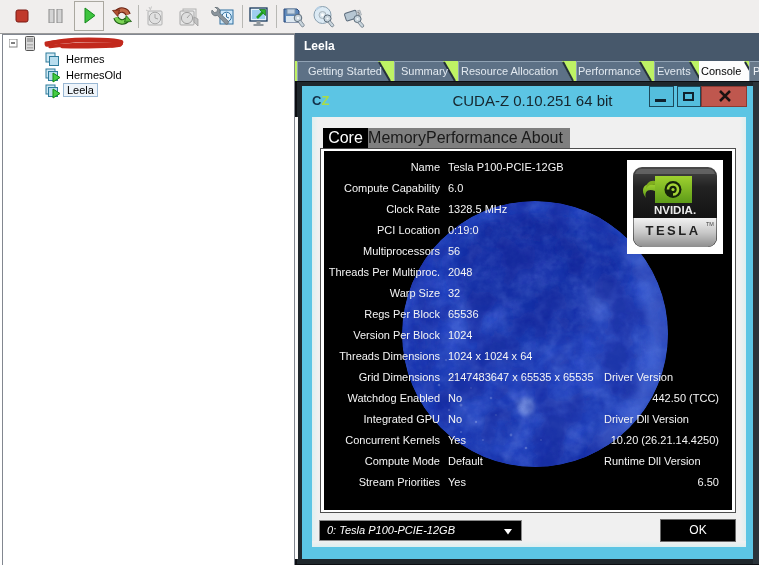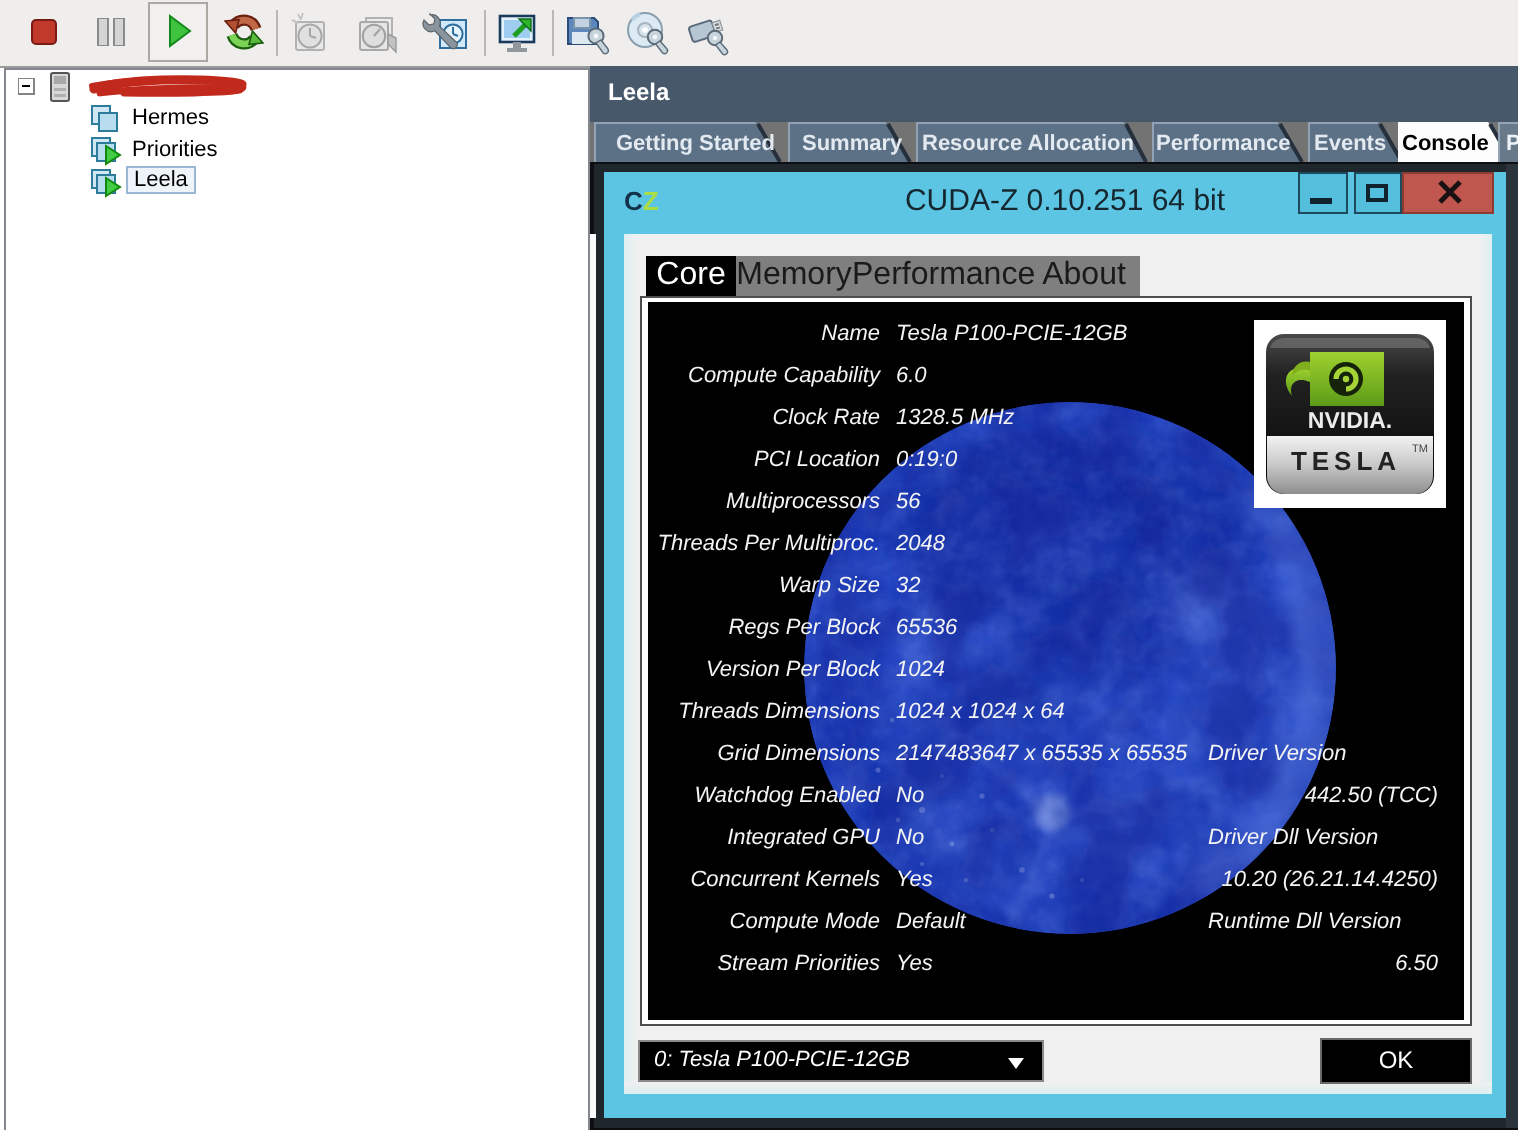--- a/index.html
+++ b/index.html
@@ -5,40 +5,40 @@
 .abs{position:absolute;}
 
 #toolbar{position:absolute;left:0;top:0;width:759px;height:33px;background:#f0eeed;border-bottom:1px solid #9a9a9a;}
 .tsep{position:absolute;top:5px;width:1px;height:23px;background:#b8b8b4;}
 
 #lpanel{position:absolute;left:2px;top:34px;width:291px;height:530px;background:#fff;border:1px solid #828790;}
 .treetxt{position:absolute;font-size:11px;color:#000;white-space:nowrap;}
 
 #rhead{position:absolute;left:295px;top:33px;width:464px;height:28px;background:#47586b;}
 #rhead span{position:absolute;left:9px;top:6px;color:#fff;font-weight:bold;font-size:12px;}
-#tabrow{position:absolute;left:295px;top:61px;width:464px;height:20px;background:#737373;font-weight:bold;}
+#tabrow{position:absolute;left:295px;top:61px;width:464px;height:20px;background:#bef264;}
 #console{position:absolute;left:295px;top:81px;width:464px;height:484px;background:#0c0e12;}
 
 #czwin{position:absolute;left:297px;top:82px;width:456px;height:482px;background:#1f272c;}
 #czframe{position:absolute;left:302px;top:86px;width:451px;height:473px;background:#5cc5e4;}
 #czbody{position:absolute;left:312px;top:117px;width:434px;height:430px;background:#f0f0f0;}
 #cztitle{position:absolute;left:302px;top:86px;width:451px;height:31px;color:#16262e;font-size:15px;text-align:center;line-height:30px;text-indent:10px;}
 #czicon{position:absolute;left:312px;top:93px;font-size:13px;font-weight:bold;letter-spacing:0;}
 .czbtn{position:absolute;top:86px;height:21px;box-sizing:border-box;}
 #btnmin{left:649px;width:25px;background:#54bedd;border:1px solid #1c4a5c;}
 #btnmax{left:677px;width:24px;background:#54bedd;border:1px solid #1c4a5c;}
 #btncls{left:701px;width:46px;background:#bf574e;border:1px solid #8c3a32;}
 
 #cztabbar{position:absolute;left:323px;top:128px;width:247px;height:20px;background:#7f7f7f;}
 .cztab{position:absolute;top:0;height:20px;line-height:20px;font-size:16px;text-align:center;color:#1a1a1a;}
 #tabcore{left:0;width:45px;background:#000;color:#fff;}
 
 #content{position:absolute;left:320px;top:148px;width:416px;height:365px;background:#fff;border:1px solid #4e4e4e;box-sizing:border-box;}
 #blackarea{position:absolute;left:3px;top:2px;width:408px;height:359px;background:#000;}
-.row{position:absolute;height:21px;line-height:21px;font-size:11px;color:#f4f4f4;white-space:nowrap;font-style:italic;}
+.row{position:absolute;height:21px;line-height:21px;font-size:11px;color:#f4f4f4;white-space:nowrap;}
 .lab{left:0;width:119px;text-align:right;}
 .val{left:127px;}
 .rlab{left:283px;}
 .rval{left:0;width:398px;text-align:right;}
 
 #dropdown{position:absolute;left:319px;top:520px;width:203px;height:21px;background:#000;border:1px solid #8a8a8a;box-sizing:border-box;color:#fff;font-size:11px;line-height:19px;}
 #okbtn{position:absolute;left:660px;top:519px;width:76px;height:23px;background:#000;border:1px solid #6a6a6a;box-sizing:border-box;color:#fff;font-size:12px;line-height:21px;text-align:center;}
 </style></head>
 <body>
 <div id="page">
@@ -144,21 +144,21 @@
   <svg class="abs" style="left:45px;top:52px" width="16" height="15">
       <rect x="1" y="1" width="9" height="9" fill="#cfe8f4" stroke="#2e7c9c"></rect>
       <rect x="4.5" y="4.5" width="9" height="9" fill="#b8ddee" stroke="#2e7c9c"></rect>
     </svg>
   <div class="treetxt" style="left:66px;top:53px;">Hermes</div>
   <svg class="abs" style="left:45px;top:68px" width="17" height="16">
       <rect x="1" y="1" width="9" height="9" fill="#cfe8f4" stroke="#2e7c9c"></rect>
       <rect x="3.5" y="3.5" width="9" height="9" fill="#b8ddee" stroke="#2e7c9c"></rect>
       <path d="M8,5 L15,9.5 L8,14 Z" fill="#44cc44" stroke="#118a11"></path>
     </svg>
-  <div class="treetxt" style="left:66px;top:69px;">Priorities</div>
+  <div class="treetxt" style="left:66px;top:69px;">HermesOld</div>
   <svg class="abs" style="left:45px;top:84px" width="17" height="16">
       <rect x="1" y="1" width="9" height="9" fill="#cfe8f4" stroke="#2e7c9c"></rect>
       <rect x="3.5" y="3.5" width="9" height="9" fill="#b8ddee" stroke="#2e7c9c"></rect>
       <path d="M8,5 L15,9.5 L8,14 Z" fill="#44cc44" stroke="#118a11"></path>
     </svg>
   <div class="treetxt" style="left:63px;top:83px;border:1px solid #9ab8d4;background:#eef4fa;padding:0 3px;">Leela</div>
 
   <div id="rhead">
       <span>Leela</span>
     </div>

